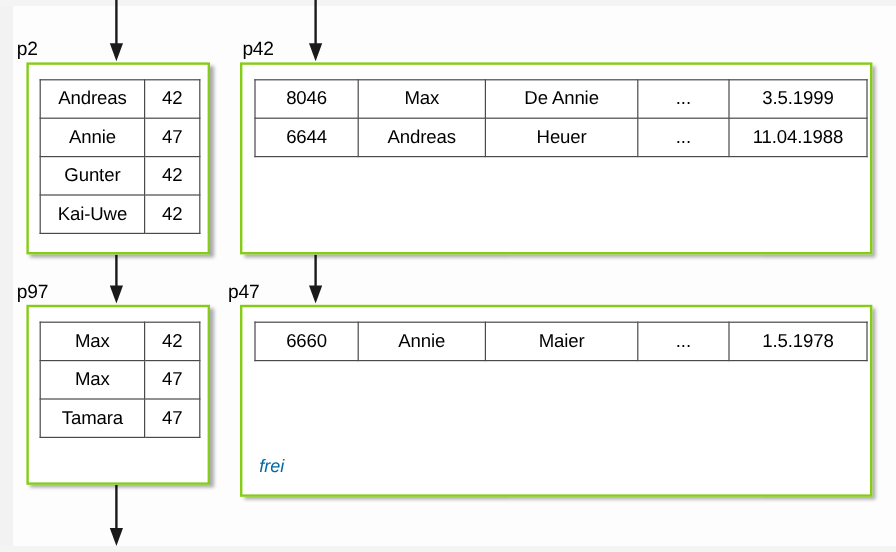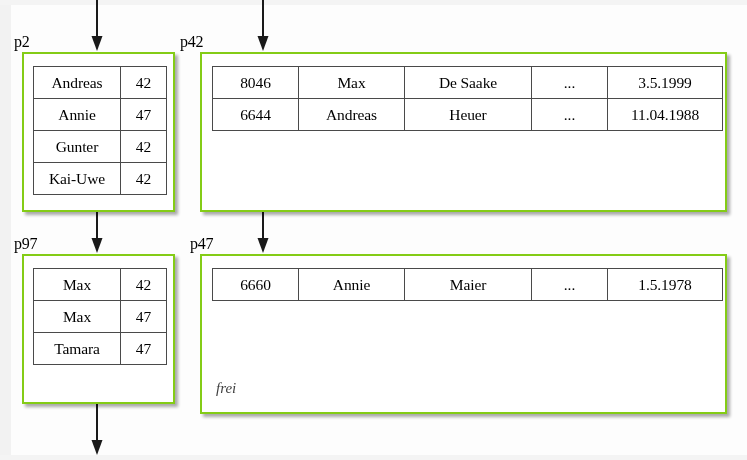--- a/index.html
+++ b/index.html
@@ -11,21 +11,20 @@
     height: 460px;
     background: #ffffff;
     font-family: "Liberation Sans", sans-serif;
     overflow: hidden;
   }
   #canvas {
     position: relative;
     width: 747px;
     height: 460px;
     background: #fdfdfd;
-    font-family: Liberation Serif, serif;
   }
   
   .edge-band-left {
     position: absolute;
     left: 0; top: 0;
     width: 11px; height: 460px;
     background: #f2f2f2;
   }
   .edge-band-top {
     position: absolute;
@@ -72,21 +71,21 @@
     padding: 0;
     height: 31px;
     white-space: nowrap;
     letter-spacing: -0.1px;
   }
 
   .free-label {
     position: absolute;
     font-style: italic;
     font-size: 15px;
-    color: #404040;
+    color: #0369a1;
     line-height: 1;
     white-space: nowrap;
   }
 
   .arrow {
     position: absolute;
     width: 14px;
   }
   .arrow svg { display: block; }
 </style>
@@ -152,29 +151,29 @@
           <td>42</td>
         </tr>
         <tr>
           <td>Kai-Uwe</td>
           <td>42</td>
         </tr>
       </tbody>
     </table>
   </div>
 
-  <div class="page-label" style="left:180px; top:34px;">p42</div>
+  <div class="page-label" style="left:202px; top:34px;">p42</div>
 
   <div class="page-box" style="left:200px; top:52px; width:527px; height:160px;">
     <table class="rec-table" style="left:10px; top:12px; width:505px;">
       <tbody>
         <tr>
           <td style="width:85px;">8046</td>
           <td style="width:105px;">Max</td>
-          <td style="width:126px;">De Saake</td>
+          <td style="width:126px;">De Annie</td>
           <td style="width:75px;">...</td>
           <td style="width:114px;">3.5.1999</td>
         </tr>
         <tr>
           <td>6644</td>
           <td>Andreas</td>
           <td>Heuer</td>
           <td>...</td>
           <td>11.04.1988</td>
         </tr>

